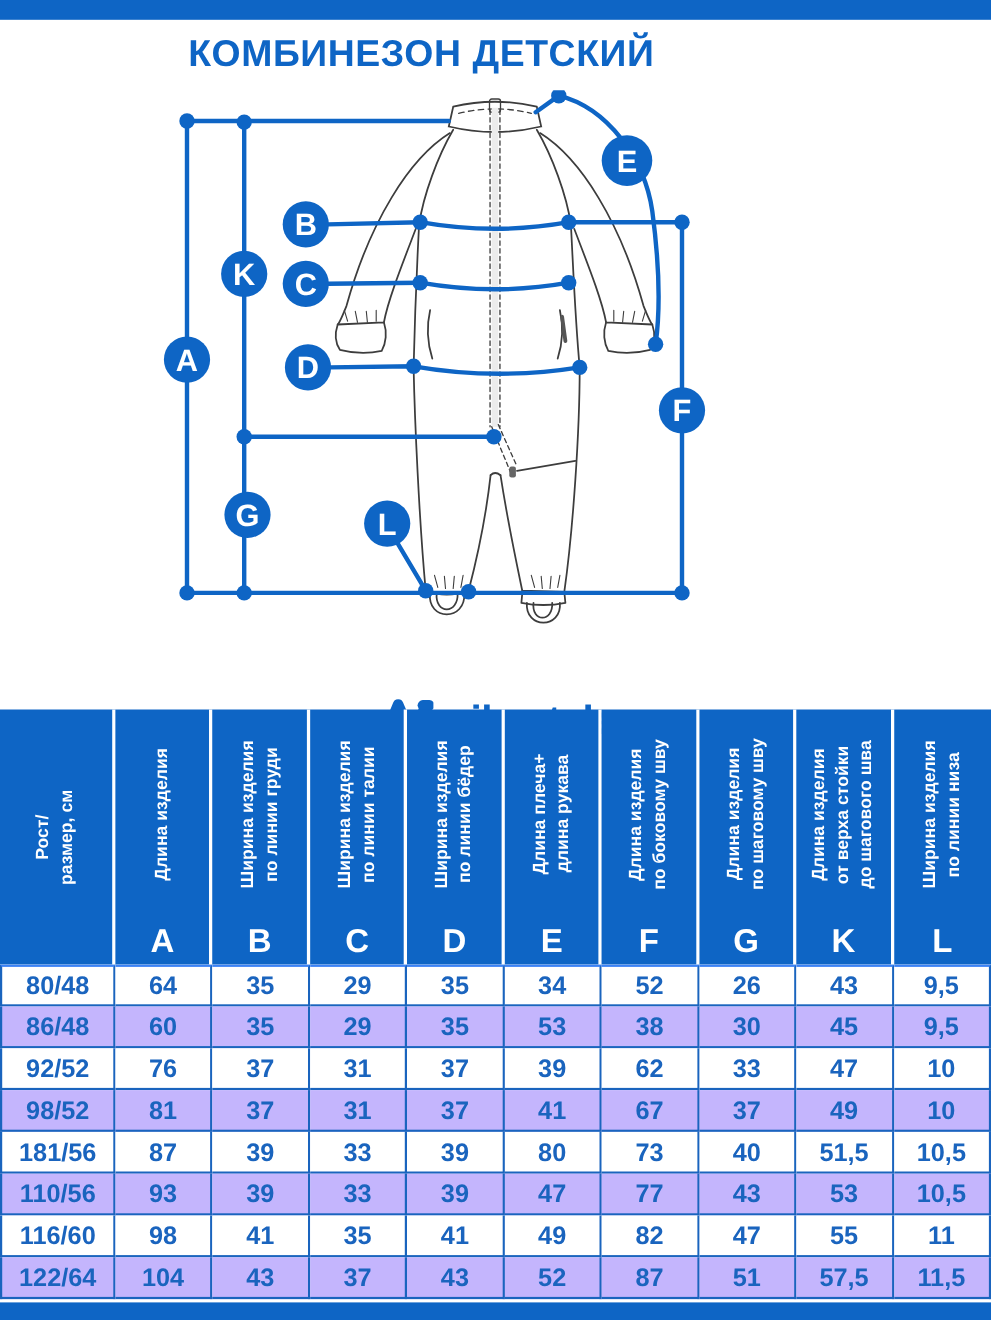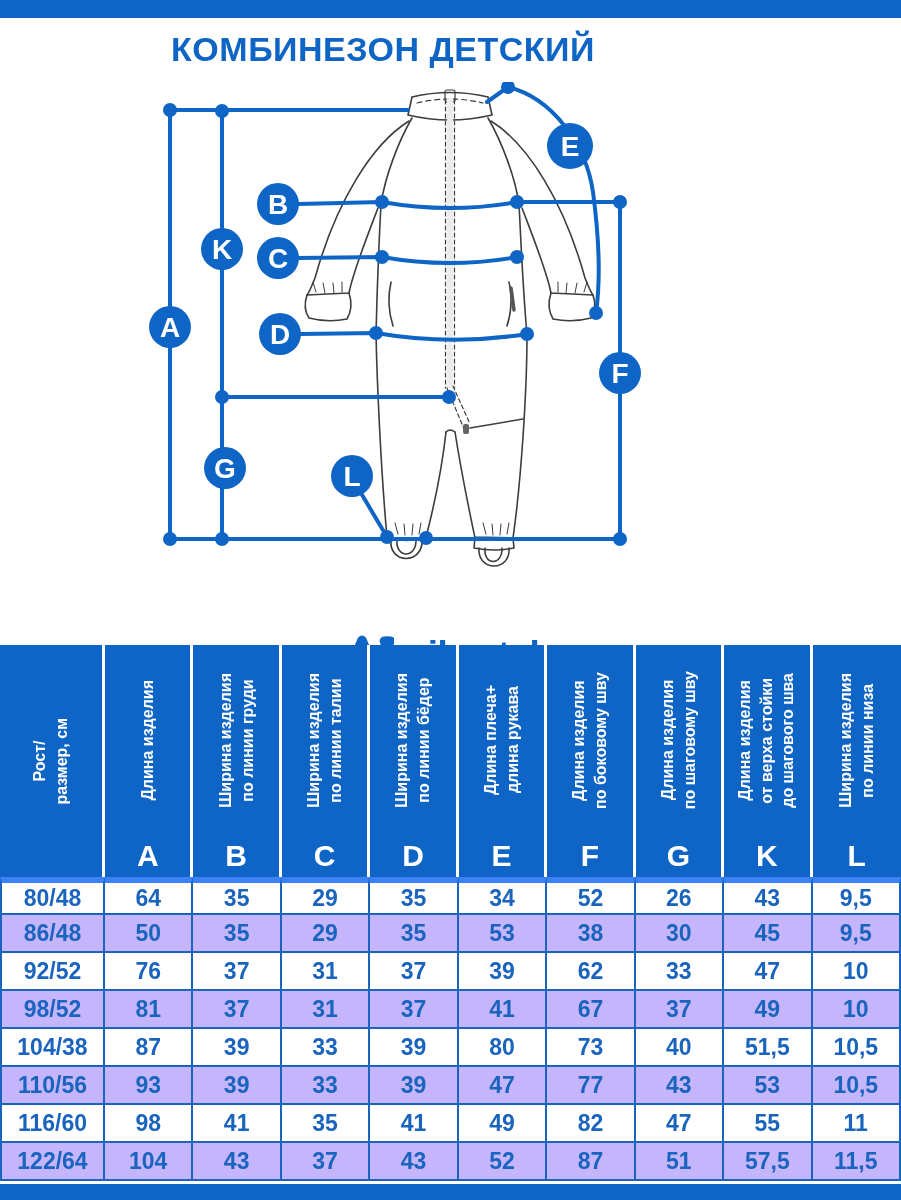--- a/index.html
+++ b/index.html
@@ -22,21 +22,21 @@
   .thead .hcell:last-child{border-right:none;}
   .vwrap{flex:1;display:flex;align-items:center;justify-content:center;width:100%;}
   .vtext{writing-mode:vertical-rl;transform:rotate(180deg);white-space:pre-line;
          color:#fff;font-size:16px;line-height:1.35;font-weight:bold;text-align:center;}
   .hletter{height:42px;color:#fff;font-size:30px;font-weight:bold;
            display:flex;align-items:center;justify-content:center;}
   .tbody .dcell{height:38px;box-sizing:border-box;display:flex;align-items:center;justify-content:center;
                 font-size:23px;font-weight:bold;color:#1a64be;
                 border-right:2px solid #1a64be;border-bottom:2px solid #1a64be;background:#fff;}
   .tbody .grid-row .dcell:first-child{border-left:2px solid #1a64be;}
-  .tbody .grid-row:first-child .dcell{border-top:6px solid #3b82f6;}
+  .tbody .grid-row:first-child .dcell{border-top:2px solid #3b82f6;}
   .tbody .grid-row.alt .dcell{background:#c4b5fd;}
 </style>
 </head>
 <body>
 
 <div class="page">
 
   <div class="topbar"></div>
 
   <div class="title">КОМБИНЕЗОН ДЕТСКИЙ</div>
@@ -239,21 +239,21 @@
         <div class="dcell">29</div>
         <div class="dcell">35</div>
         <div class="dcell">34</div>
         <div class="dcell">52</div>
         <div class="dcell">26</div>
         <div class="dcell">43</div>
         <div class="dcell">9,5</div>
       </div>
       <div class="grid-row alt">
         <div class="dcell">86/48</div>
-        <div class="dcell">50</div>
+        <div class="dcell">60</div>
         <div class="dcell">35</div>
         <div class="dcell">29</div>
         <div class="dcell">35</div>
         <div class="dcell">53</div>
         <div class="dcell">38</div>
         <div class="dcell">30</div>
         <div class="dcell">45</div>
         <div class="dcell">9,5</div>
       </div>
       <div class="grid-row">
@@ -274,21 +274,21 @@
         <div class="dcell">37</div>
         <div class="dcell">31</div>
         <div class="dcell">37</div>
         <div class="dcell">41</div>
         <div class="dcell">67</div>
         <div class="dcell">37</div>
         <div class="dcell">49</div>
         <div class="dcell">10</div>
       </div>
       <div class="grid-row">
-        <div class="dcell">104/38</div>
+        <div class="dcell">181/56</div>
         <div class="dcell">87</div>
         <div class="dcell">39</div>
         <div class="dcell">33</div>
         <div class="dcell">39</div>
         <div class="dcell">80</div>
         <div class="dcell">73</div>
         <div class="dcell">40</div>
         <div class="dcell">51,5</div>
         <div class="dcell">10,5</div>
       </div>

